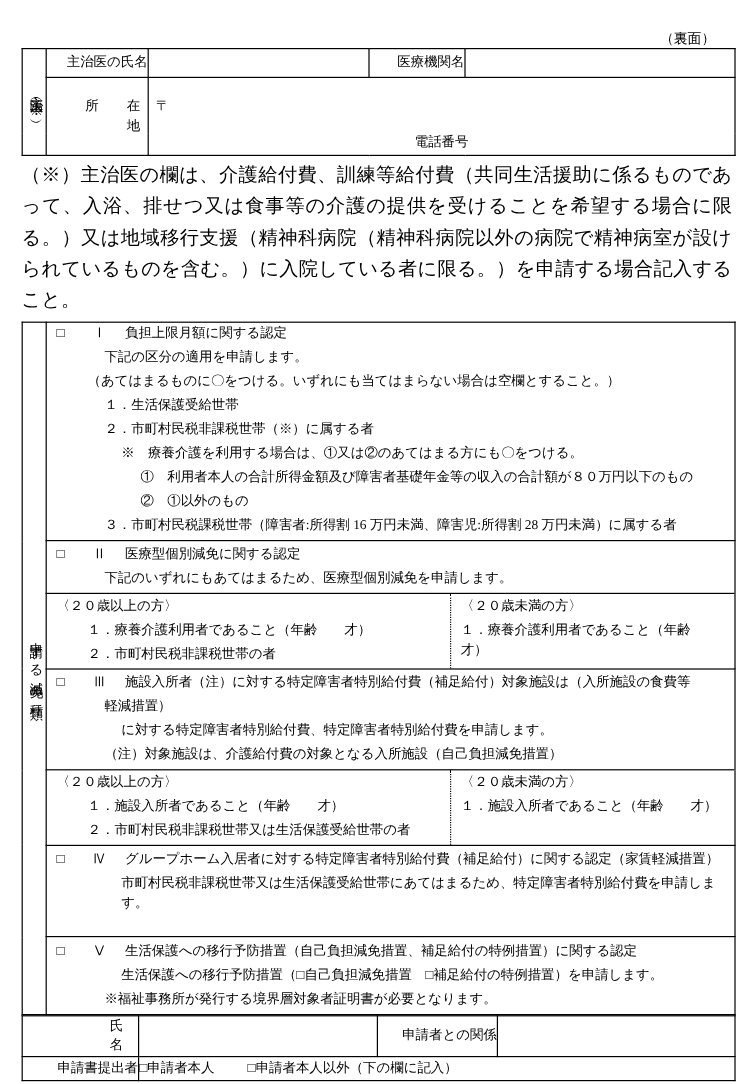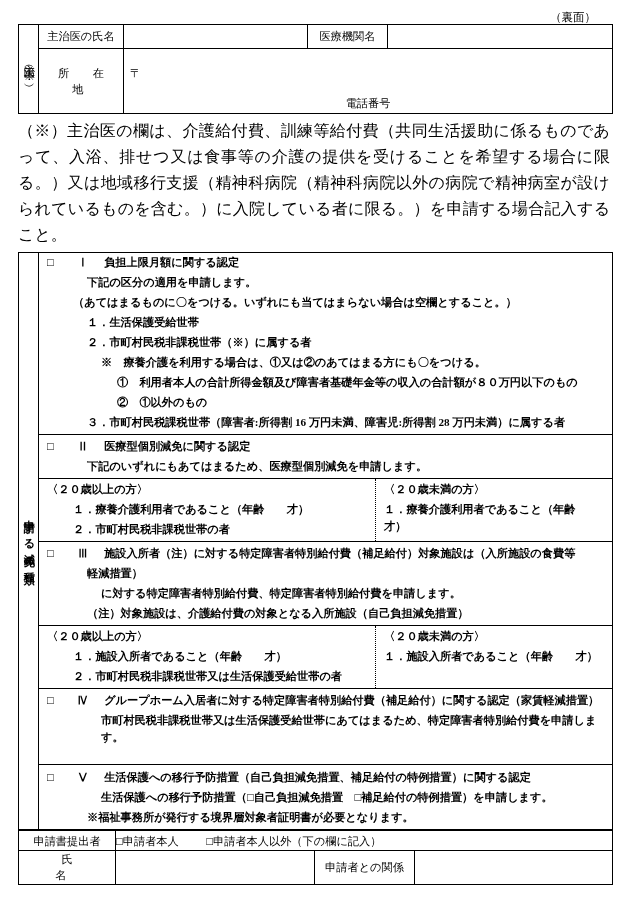--- a/index.html
+++ b/index.html
@@ -15,21 +15,21 @@
     font-size: 11.2px;
     line-height: 1.45;
     position: relative;
     overflow: hidden;
   }
   .page {
     width: 630px;
     height: 903px;
     position: relative;
     box-sizing: border-box;
-    padding: 0 18px;
+    padding: 16px 18px;
   }
 
   
   .header-line {
     text-align: right;
     padding-top: 9px;
     padding-right: 16px;
     font-size: 11.5px;
     height: 22px;
     box-sizing: border-box;
@@ -55,21 +55,21 @@
     writing-mode: vertical-rl;
     text-orientation: upright;
     letter-spacing: 2px;
     display: inline-block;
     line-height: 1.05;
   }
 
   
   #doctor-table { margin-top: 2px; }
   .lbl-c {
-    text-align: center;
+    text-align: right;
     font-size: 11.2px;
     margin-left: 32px;
   }
   .spaced3 { letter-spacing: 0.55em; padding-left: 0.55em; }
   .cell-pad { padding: 2px 5px; }
   .postal {
     padding: 3px 0 0 6px;
     font-size: 11.2px;
   }
   .tel-line {
@@ -84,21 +84,21 @@
     line-height: 1.62;
     margin: 4px 0 4px 0;
     text-indent: 0;
     text-align: justify;
     text-justify: inter-ideograph;
     padding-right: 2px;
   }
 
   
   #main-table { width: 594px; border-collapse: collapse; table-layout: fixed; }
-  #main-table > tbody > tr > td { border: 1px solid #000; padding: 0; font-weight: bold; }
+  #main-table > tbody > tr > td { border: 1px solid #000; padding: 0; }
 
   .row-txt { padding: 1.5px 4px 1.5px 8px; font-size: 11.2px; line-height: 1.52; }
 
   .chk { font-size: 11.2px; }
   .rn { font-family: "Liberation Serif", serif; }
 
   .ind1 { padding-left: 8px; }
   .ind2 { padding-left: 34px; }
   .ind3 { padding-left: 48px; }
   .ind4 { padding-left: 62px; }
@@ -286,31 +286,31 @@
 
   <table id="submitter-table">
     <colgroup>
       <col style="width:97px">
       <col style="width:199px">
       <col style="width:100px">
       <col style="width:198px">
     </colgroup>
     <tbody>
       <tr>
+        <td style="height:28px" class="lbl-c">
+          <span class="sp2">氏　　　名</span>
+        </td>
+        <td class="cell-pad"></td>
+        <td class="lbl-c">申請者との関係</td>
+        <td class="cell-pad"></td>
+      </tr>
+      <tr>
         <td style="height:19px" class="lbl-c">申請書提出者</td>
         <td colspan="3" class="cell-pad">
           <span>□申請者本人</span>
           <span style="display:inline-block;width:22px"></span>
           <span>□申請者本人以外（下の欄に記入）</span>
         </td>
       </tr>
-      <tr>
-        <td style="height:28px" class="lbl-c">
-          <span class="sp2">氏　　　名</span>
-        </td>
-        <td class="cell-pad"></td>
-        <td class="lbl-c">申請者との関係</td>
-        <td class="cell-pad"></td>
-      </tr>
     </tbody>
   </table>
 
 </div>
 
 </body></html>

